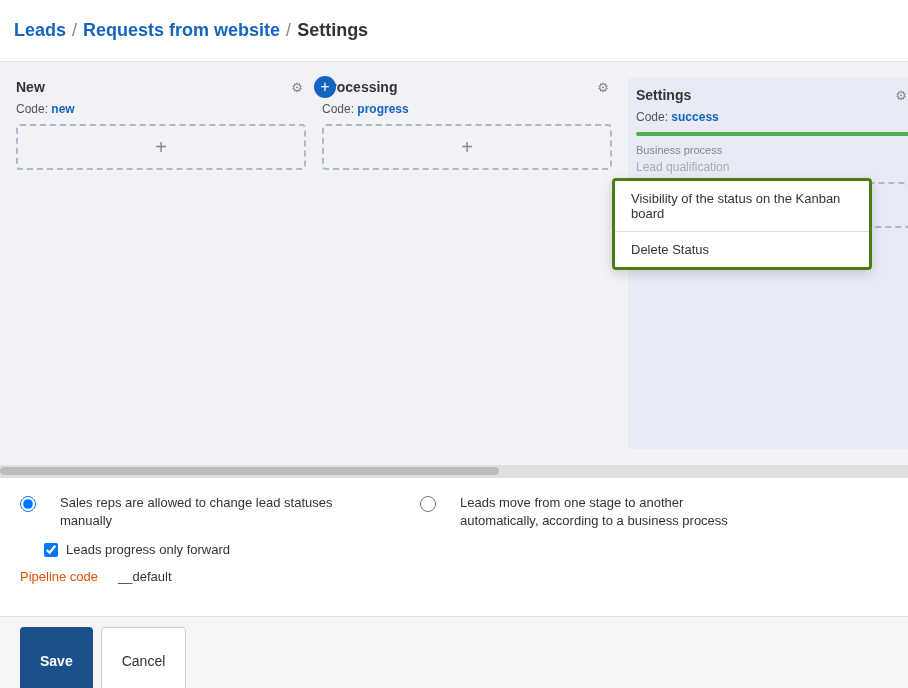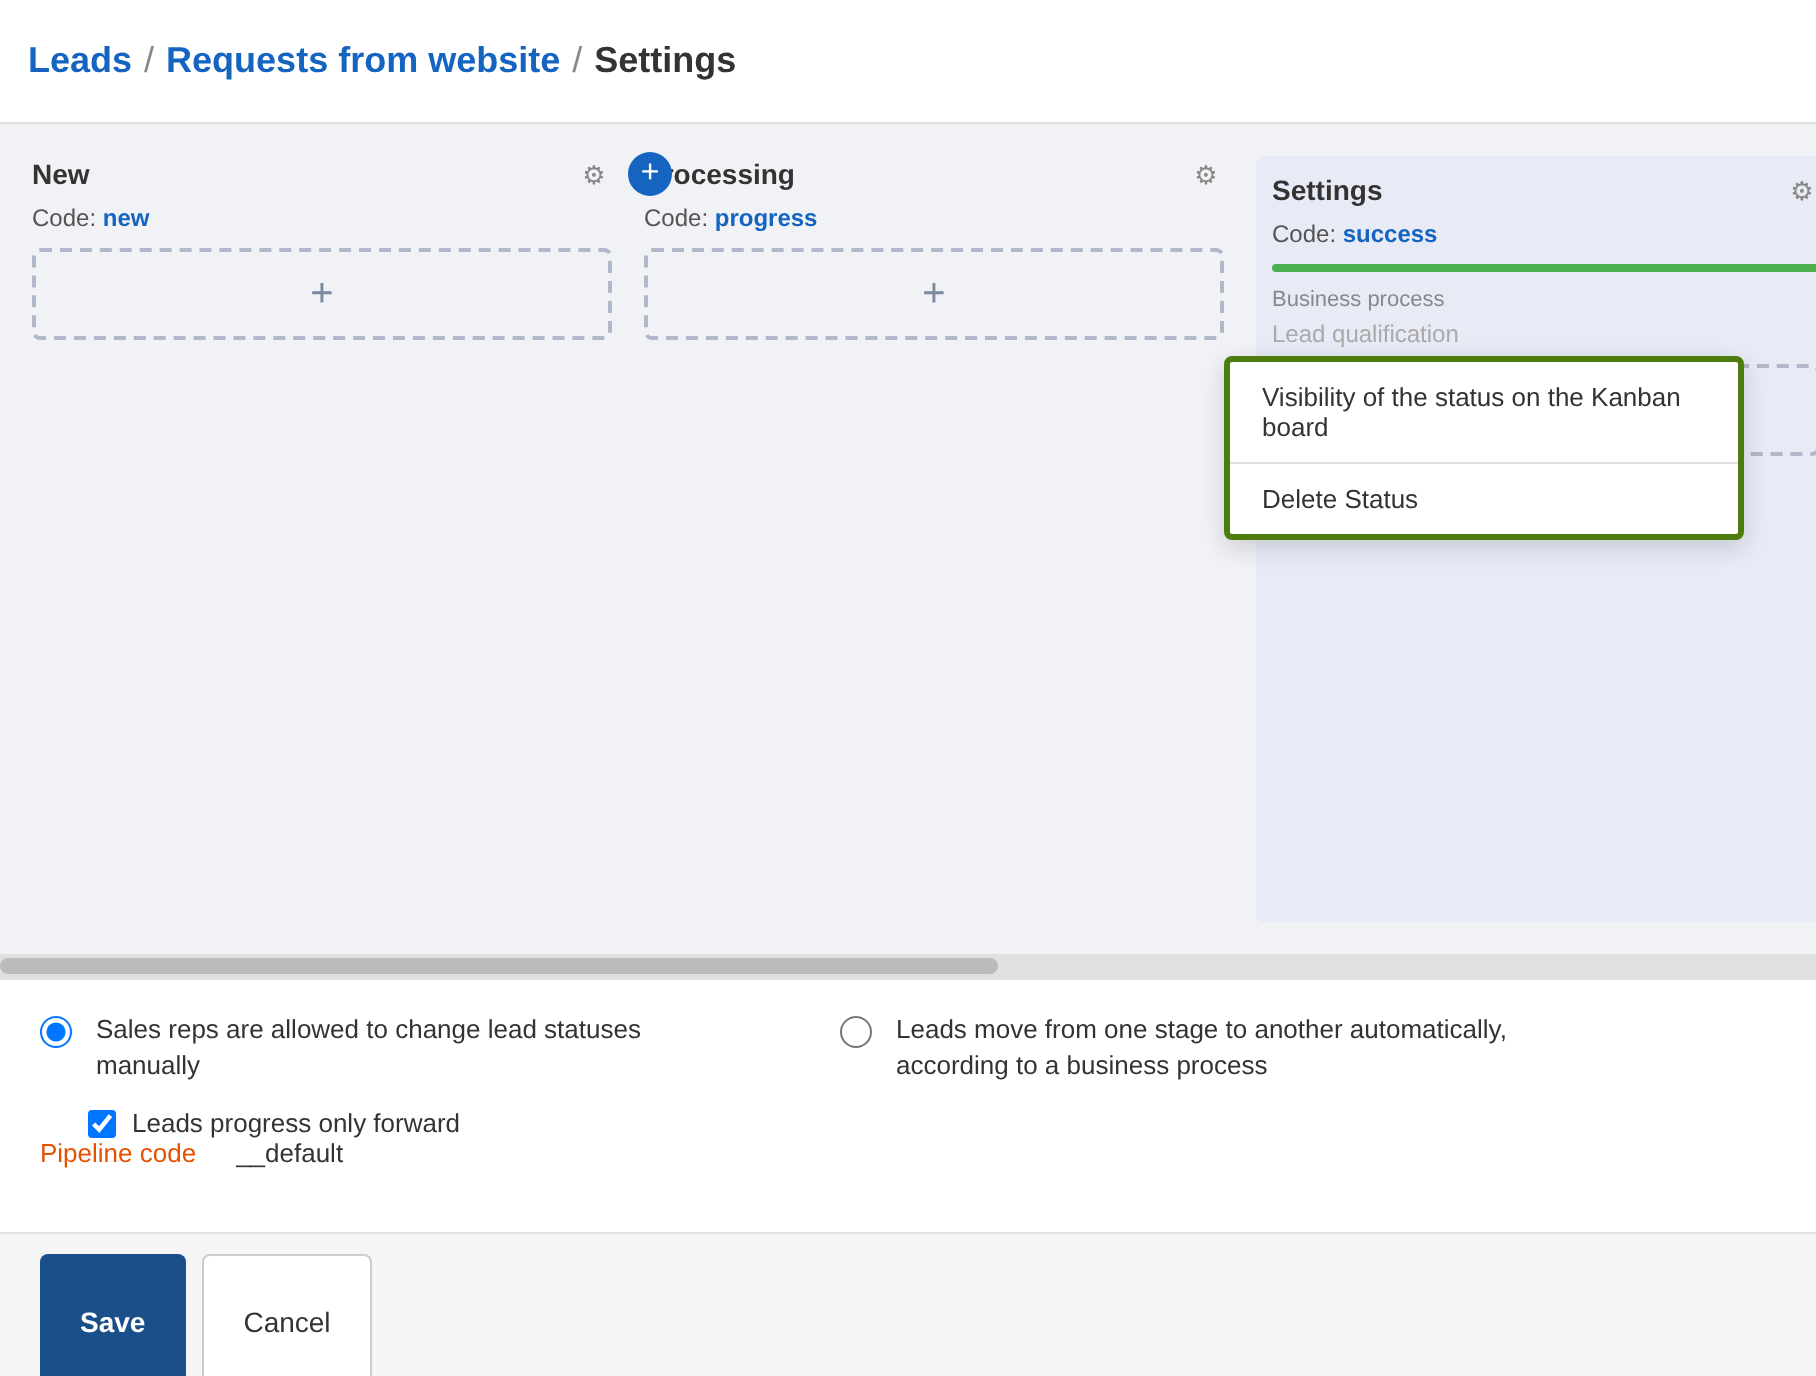--- a/index.html
+++ b/index.html
@@ -208,21 +208,21 @@
 
     .radio-options {
       display: flex;
       gap: 60px;
       margin-bottom: 12px;
     }
 
     .radio-option {
       display: flex;
       align-items: flex-start;
-      gap: 12px;
+      gap: 24px;
       max-width: 340px;
     }
 
     .radio-option input[type="radio"] {
       margin-top: 2px;
       width: 16px;
       height: 16px;
       cursor: pointer;
       flex-shrink: 0;
     }
@@ -231,21 +231,21 @@
       font-size: 13px;
       color: #333;
       line-height: 1.4;
     }
 
     .checkbox-option {
       display: flex;
       align-items: center;
       gap: 8px;
       margin-left: 24px;
-      margin-bottom: 0;
+      margin-bottom: 12px;
     }
 
     .checkbox-option input[type="checkbox"] {
       width: 14px;
       height: 14px;
       cursor: pointer;
     }
 
     .checkbox-label {
       font-size: 13px;

